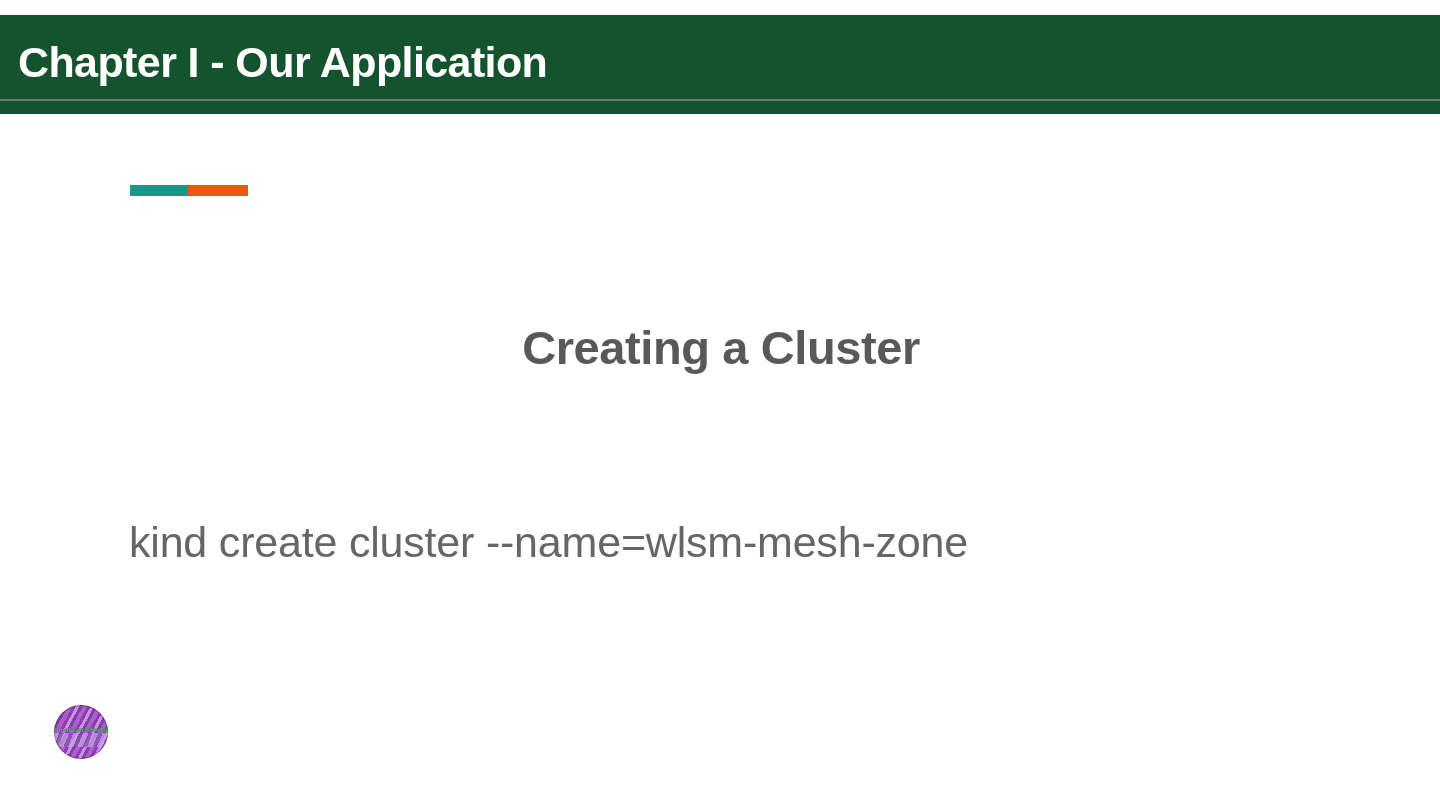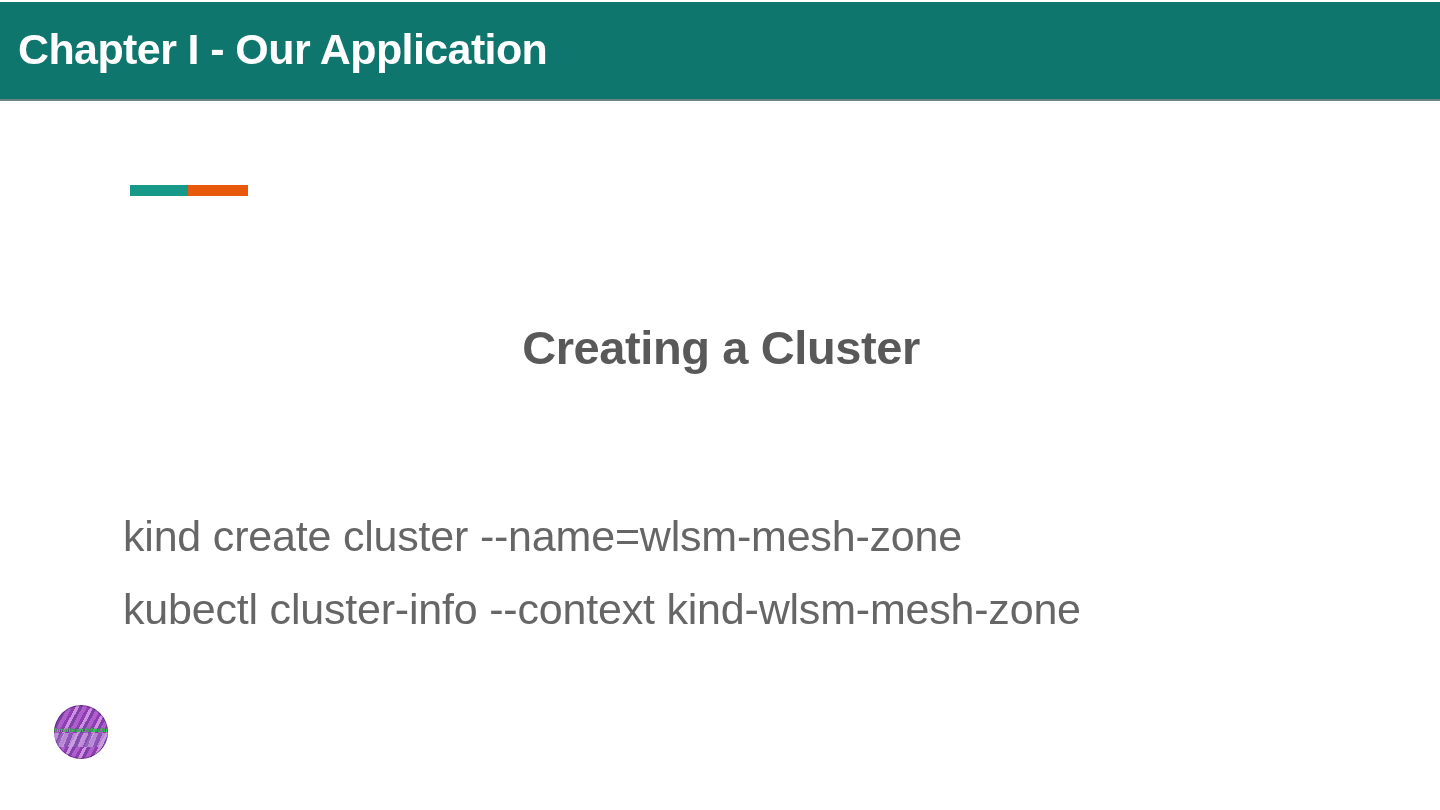--- a/index.html
+++ b/index.html
@@ -19,24 +19,24 @@
   .slide {
     position: absolute;
     inset: 0;
     background: #ffffff;
   }
 
   
   .header-bar {
     position: absolute;
     left: 0;
-    top: 2px;
+    top: 15px;
     width: 1440px;
     height: 99px;
-    background: #0f766e;
+    background: #14532d;
     display: flex;
     align-items: center;
     box-sizing: border-box;
     padding-left: 18px;
   }
   .header-underline {
     position: absolute;
     left: 0;
     top: 99px;
     width: 1440px;
@@ -98,21 +98,21 @@
     top: 494px;
     width: 1240px;
   }
   .command-line {
     font-size: 43px;
     font-weight: normal;
     color: #666666;
     line-height: 1.42;
     letter-spacing: -0.2px;
     white-space: nowrap;
-    margin: 12px;
+    margin: 18px;
   }
 
   
   .avatar-logo {
     position: absolute;
     left: 54px;
     top: 705px;
     width: 54px;
     height: 54px;
     border-radius: 50%;
@@ -169,20 +169,19 @@
 
   <div class="accent-rule">
     <div class="accent-seg-teal"></div>
     <div class="accent-seg-orange"></div>
   </div>
 
   <h2 class="content-title">Creating a Cluster</h2>
 
   <div class="command-block">
     <p class="command-line">kind create cluster --name=wlsm-mesh-zone</p>
-    <p class="command-line">kubectl cluster-info --context kind-wlsm-mesh-zone</p>
   </div>
 
   <div class="avatar-logo">
     <span class="avatar-text">ultimatearchitecture</span>
   </div>
 
 </div>
 
 </body></html>

